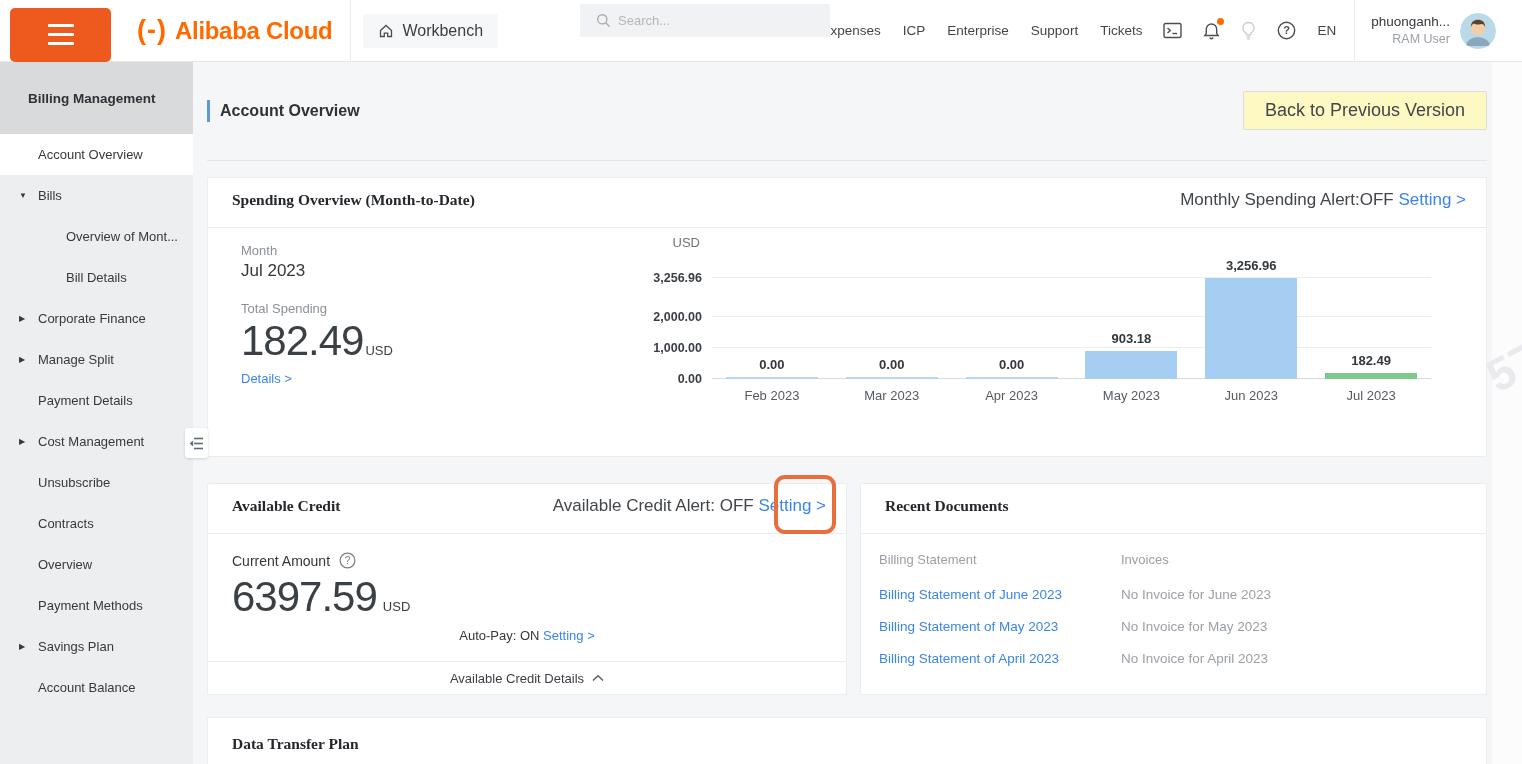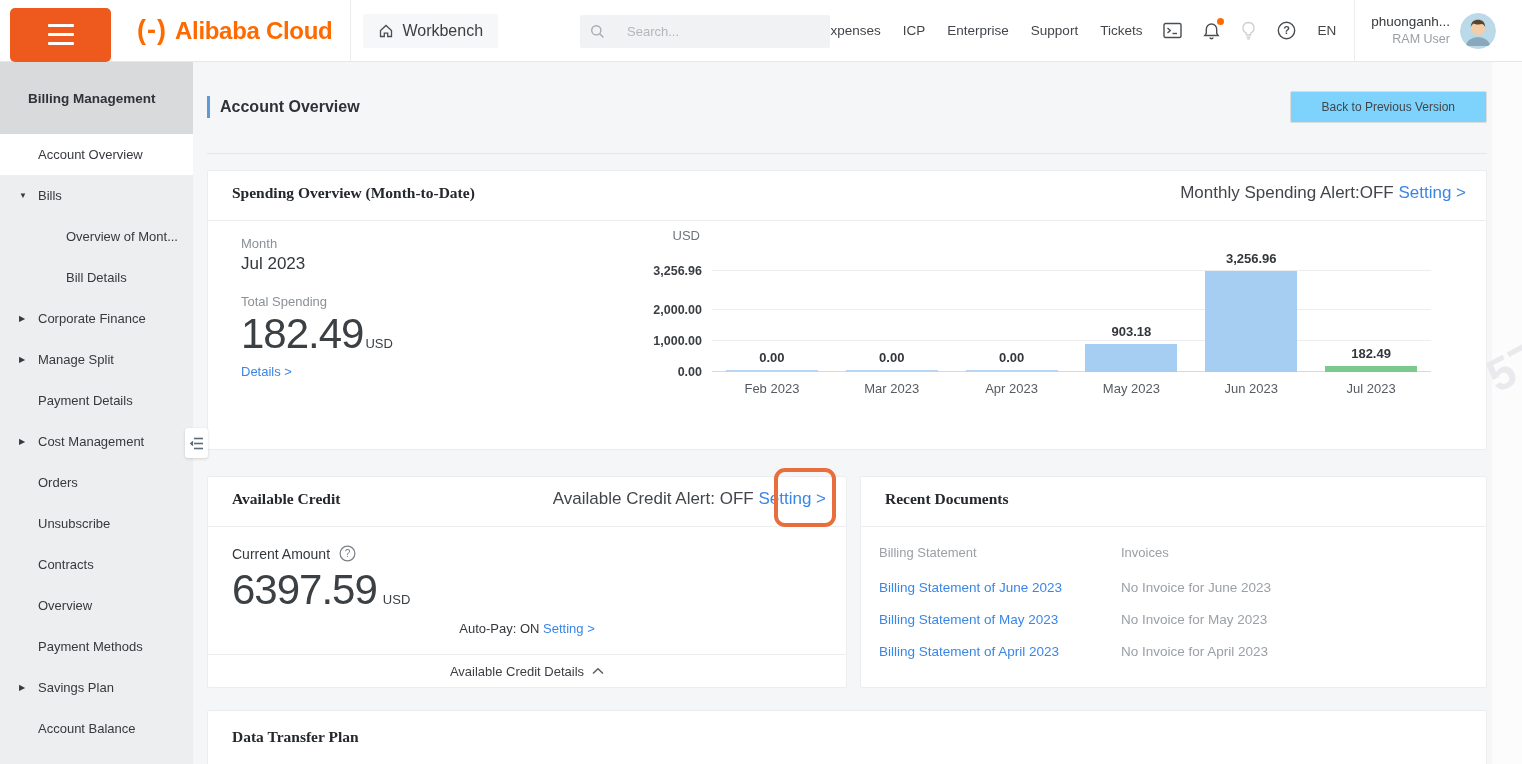--- a/index.html
+++ b/index.html
@@ -8,21 +8,21 @@
 
   
   .header { position:absolute; left:0; top:0; width:1522px; height:62px; background:#fff; border-bottom:1px solid #e7e7e7; display:flex; align-items:center; z-index:30; }
   .hamburger { width:101px; height:54px; margin:8px 0 0 10px; background:#f05a1e; background:#ee5a1d; border-radius:5px; display:flex; flex-direction:column; justify-content:center; align-items:center; gap:6px; cursor:pointer; }
   .hamburger i { display:block; width:26px; height:3px; background:#fff; border-radius:1px; }
   .logo { display:flex; align-items:center; margin-left:26px; color:#ff6a00; cursor:pointer; }
   .logo .mark { font-size:27px; font-weight:700; letter-spacing:1px; margin-right:8px; }
   .logo .word { font-size:24px; font-weight:700; letter-spacing:-0.3px; }
   .hdr-div { width:1px; height:62px; background:#ececec; margin-left:18px; }
   .workbench { margin-left:12px; background:#f6f7f8; border-radius:2px; height:34px; padding:0 15px; display:flex; align-items:center; gap:8px; color:#3b3f43; font-size:16px; cursor:pointer; }
-  .search { position:absolute; left:580px; top:15px; width:250px; height:33px; background:#f1f2f4; border-radius:2px; display:flex; align-items:center; padding:0 10px; gap:22px; }
+  .search { position:absolute; left:580px; top:4px; width:250px; height:33px; background:#f1f2f4; border-radius:2px; display:flex; align-items:center; padding:0 16px; gap:7px; }
   .search input { border:none; outline:none; background:transparent; font-size:13px; color:#555; width:200px; font-family:inherit; }
   .search input::placeholder { color:#b3b6bb; }
   .hdr-right { margin-left:auto; display:flex; align-items:center; padding-right:26px; }
   .nav-item { font-size:13.5px; color:#42464b; margin-left:22px; cursor:pointer; white-space:nowrap; }
   .hdr-icon { margin-left:21px; position:relative; display:flex; align-items:center; cursor:pointer; }
   .dot { position:absolute; top:-4px; right:-4px; width:7px; height:7px; border-radius:50%; background:#ff6a00; }
   .lang { font-size:13.5px; color:#42464b; margin-left:21px; cursor:pointer; }
   .user-div { width:1px; height:62px; background:#ececec; margin-left:18px; }
   .user-block { text-align:right; margin-left:16px; cursor:pointer; line-height:1.35; }
   .user-name { font-size:13.5px; color:#35393d; }
@@ -39,21 +39,21 @@
   .side-item .lbl-2 { padding-left:66px; }
   .collapse-tab { position:absolute; left:185px; top:428px; width:23px; height:30px; background:#fff; border-radius:3px; box-shadow:0 1px 3px rgba(0,0,0,0.15); display:flex; align-items:center; justify-content:center; cursor:pointer; z-index:25; }
 
   
   .main { position:absolute; left:193px; top:62px; right:0; bottom:0; background:#f5f6f7; overflow:hidden; }
   .gutter { position:absolute; right:0; top:0; width:30px; bottom:0; background:#fcfcfd; }
   .watermark { position:absolute; right:-16px; top:278px; font-size:46px; color:#e9e9ee; transform:rotate(-28deg); font-weight:700; z-index:1; }
   .content { margin:0 35px 0 14px; position:relative; z-index:2; }
   .title-row { padding-top:29px; display:flex; align-items:center; justify-content:space-between; }
   .page-title { border-left:3px solid #5e9ad8; padding-left:10px; font-size:16px; font-weight:700; color:#2f3338; line-height:22px; }
-  .back-btn { background:#7dd3fc; border:1px solid #dcdcdc; border-radius:2px; padding:8px 31px; font-size:12px; color:#42464b; cursor:pointer; font-family:inherit; }
+  .back-btn { background:#fef9c3; border:1px solid #dcdcdc; border-radius:2px; padding:8px 21px; font-size:18px; color:#42464b; cursor:pointer; font-family:inherit; }
   .top-divider { border:none; border-top:1px solid #e4e6e7; margin-top:30px; }
 
   .card { background:#fff; border:1px solid #ebedee; border-radius:2px; position:relative; }
   .card-hd { height:50px; display:flex; align-items:center; justify-content:space-between; padding:0 20px 5px 24px; border-bottom:1px solid #ebedee; }
   .card-title { font-family:"Liberation Serif","DejaVu Serif",serif; font-weight:700; font-size:15.5px; color:#24272b; }
   .hd-right { font-size:17px; color:#42464b; white-space:nowrap; }
   .link { color:#3a86e8; cursor:pointer; text-decoration:none; }
 
   .spending-card { margin-top:16px; height:280px; }
   .sp-body { position:relative; height:229px; }
@@ -201,23 +201,20 @@
       <div class="side-item">
         <span class="arr">▶</span>
         <span class="lbl-1">Manage Split</span>
       </div>
       <div class="side-item">
         <span class="lbl-1">Payment Details</span>
       </div>
       <div class="side-item">
         <span class="arr">▶</span>
         <span class="lbl-1">Cost Management</span>
-      </div>
-      <div class="side-item">
-        <span class="lbl-1">Orders</span>
       </div>
       <div class="side-item">
         <span class="lbl-1">Unsubscribe</span>
       </div>
       <div class="side-item">
         <span class="lbl-1">Contracts</span>
       </div>
       <div class="side-item">
         <span class="lbl-1">Overview</span>
       </div>

